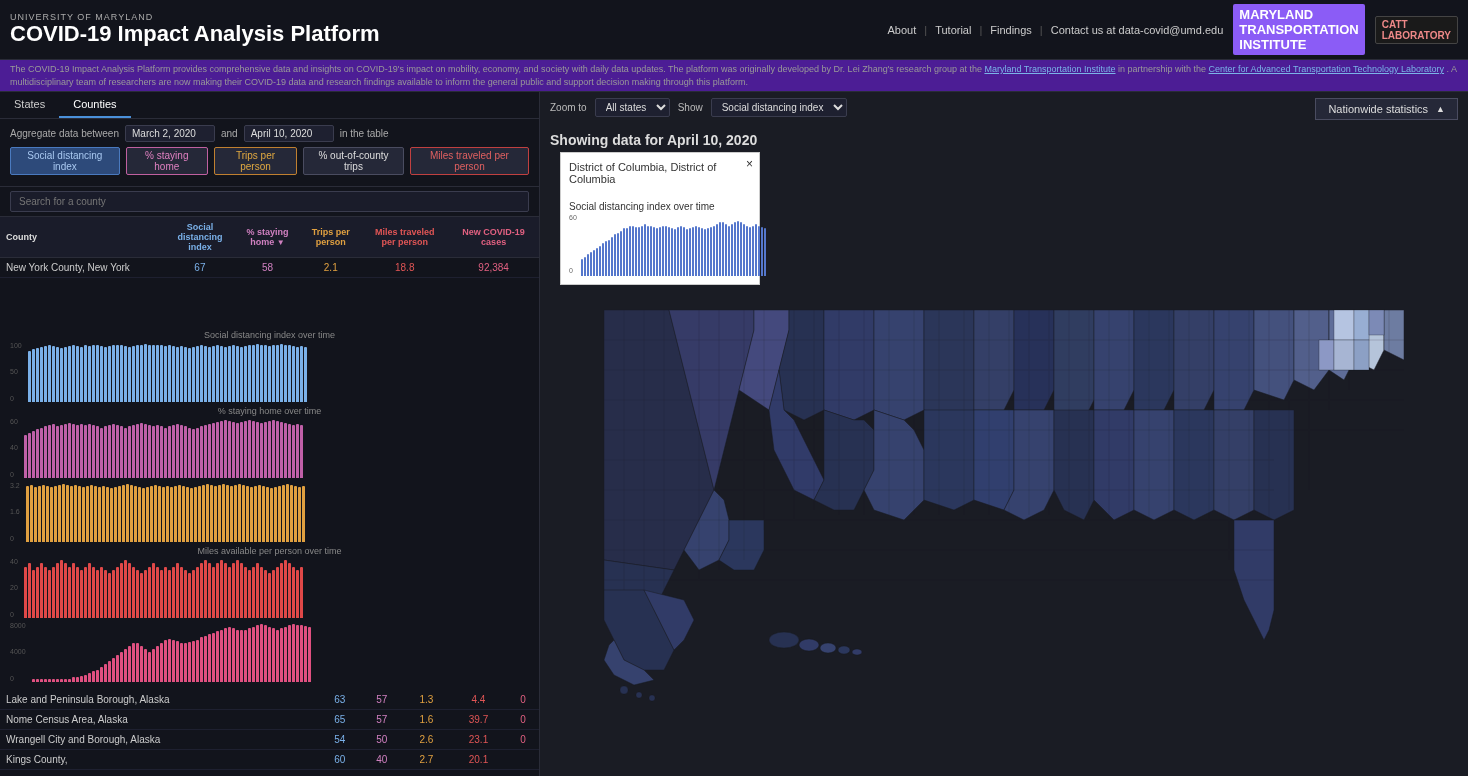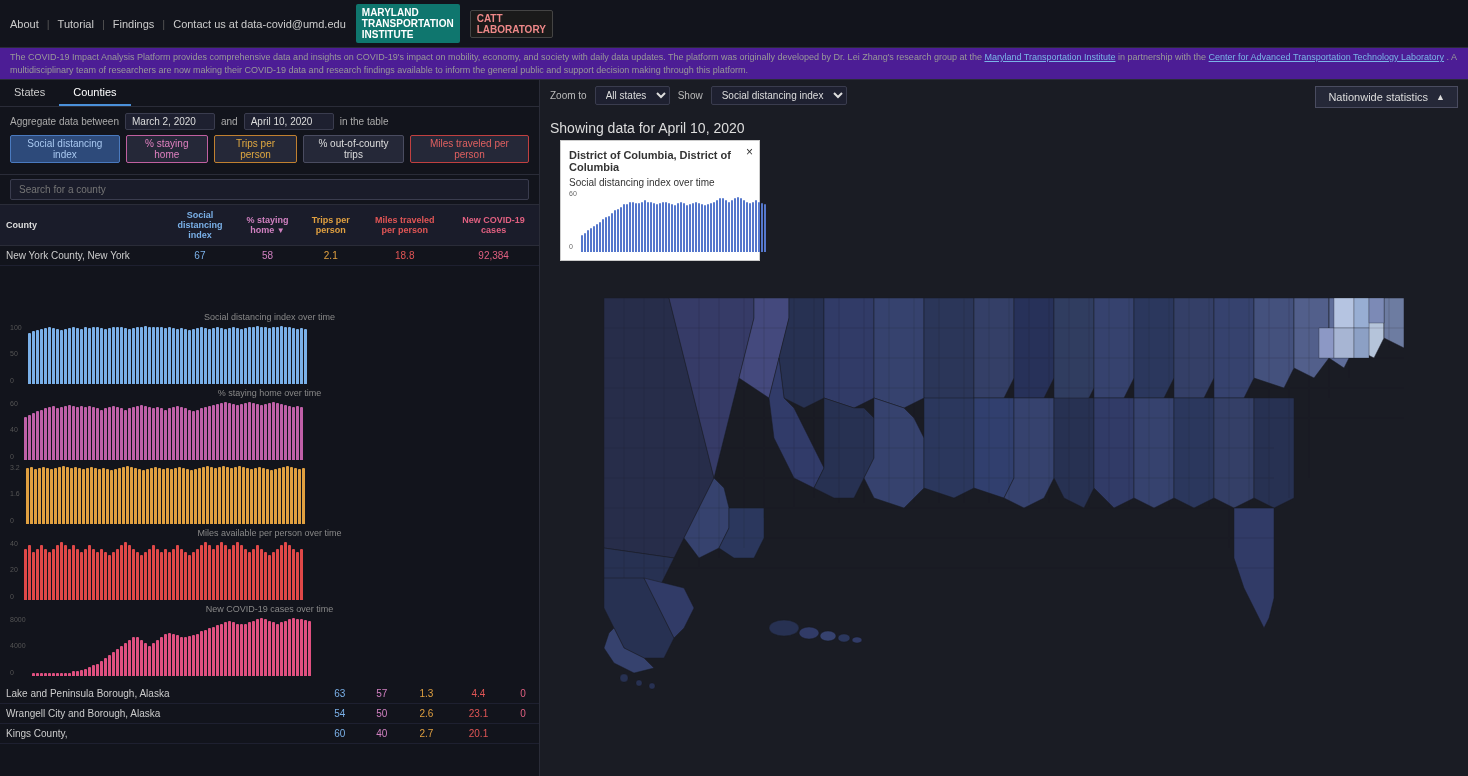--- a/index.html
+++ b/index.html
@@ -46,23 +46,23 @@
     }
     .header-nav a {
       color: #ccc;
       text-decoration: none;
       font-size: 11px;
     }
     .header-nav span {
       color: #555;
     }
     .logo-mti {
-      background: #0f766e;
+      background: #8b5cf6;
       color: white;
-      font-size: 10px;
+      font-size: 13px;
       padding: 3px 6px;
       font-weight: bold;
       border-radius: 2px;
     }
     .logo-catt {
       background: #1a1a1a;
       border: 1px solid #444;
       color: #e88;
       font-size: 10px;
       font-weight: bold;
@@ -325,42 +325,42 @@
       font-size: 9px;
     }
 
     
     .map-date-label {
       position: absolute;
       top: 40px;
       left: 10px;
       font-size: 14px;
       color: #ddd;
-      font-weight: normal;
+      font-weight: bold;
       z-index: 10;
       text-align: center;
     }
 
     
     .map-tooltip {
       position: absolute;
       top: 60px;
       left: 20px;
       background: #fff;
       color: #333;
       border: 1px solid #ccc;
       padding: 8px;
       font-size: 10px;
       z-index: 20;
       width: 200px;
     }
     .map-tooltip .tooltip-title {
-      font-weight: bold;
+      font-weight: normal;
       font-size: 11px;
-      margin-bottom: 4px;
+      margin-bottom: 16px;
     }
     .map-tooltip .tooltip-close {
       position: absolute;
       top: 4px;
       right: 6px;
       cursor: pointer;
       font-size: 12px;
     }
     .tooltip-chart {
       height: 60px;
@@ -392,20 +392,24 @@
     .table-container::-webkit-scrollbar { width: 6px; }
     .table-container::-webkit-scrollbar-track { background: #12141c; }
     .table-container::-webkit-scrollbar-thumb { background: #3a3c4e; border-radius: 3px; }
 
     .sort-arrow { color: #d080c0; font-size: 8px; }
   </style>
 </head>
 <body>
 
 <div class="header">
+  <div class="header-left">
+    <div class="university">UNIVERSITY OF MARYLAND</div>
+    <div class="title">COVID-19 Impact Analysis Platform</div>
+  </div>
   <div class="header-right">
     <div class="header-nav">
       <a>About</a>
       <span>|</span>
       <a>Tutorial</a>
       <span>|</span>
       <a>Findings</a>
       <span>|</span>
       <a>Contact us at data-covid@umd.edu</a>
     </div>
@@ -799,21 +803,20 @@
               <div class="bar" style="height: 54.5882px; background-color: rgb(224, 72, 72);"></div>
               <div class="bar" style="height: 58px; background-color: rgb(224, 72, 72);"></div>
               <div class="bar" style="height: 54.5882px; background-color: rgb(224, 72, 72);"></div>
               <div class="bar" style="height: 51.1765px; background-color: rgb(224, 72, 72);"></div>
               <div class="bar" style="height: 47.7647px; background-color: rgb(224, 72, 72);"></div>
               <div class="bar" style="height: 51.1765px; background-color: rgb(224, 72, 72);"></div>
             </div>
           </div>
         </div>
         <div class="chart-block">
-          <div class="chart-title">New COVID-19 cases over time</div>
           <div style="display: flex; align-items: flex-end; gap: 3px;">
             <div class="chart-axis">
               <span>8000</span>
               <span>4000</span>
               <span>0</span>
             </div>
             <div class="chart-bars">
               <div class="bar" style="height: 2.95918px; background-color: rgb(224, 80, 128);"></div>
               <div class="bar" style="height: 2.95918px; background-color: rgb(224, 80, 128);"></div>
               <div class="bar" style="height: 2.95918px; background-color: rgb(224, 80, 128);"></div>
@@ -894,20 +897,28 @@
         <tbody id="table-body-bottom">
             <tr>
     <td class="col-county">Lake and Peninsula Borough, Alaska</td>
     <td class="val-blue">63</td>
     <td class="val-pink">57</td>
     <td class="val-orange">1.3</td>
     <td class="val-red">4.4</td>
     <td class="val-covid">0</td>
   </tr>
             <tr>
+    <td class="col-county">Nome Census Area, Alaska</td>
+    <td class="val-blue">65</td>
+    <td class="val-pink">57</td>
+    <td class="val-orange">1.6</td>
+    <td class="val-red">39.7</td>
+    <td class="val-covid">0</td>
+  </tr>
+            <tr>
     <td class="col-county">Wrangell City and Borough, Alaska</td>
     <td class="val-blue">54</td>
     <td class="val-pink">50</td>
     <td class="val-orange">2.6</td>
     <td class="val-red">23.1</td>
     <td class="val-covid">0</td>
   </tr>
             <tr>
     <td class="col-county">Kings County,</td>
     <td class="val-blue">60</td>

